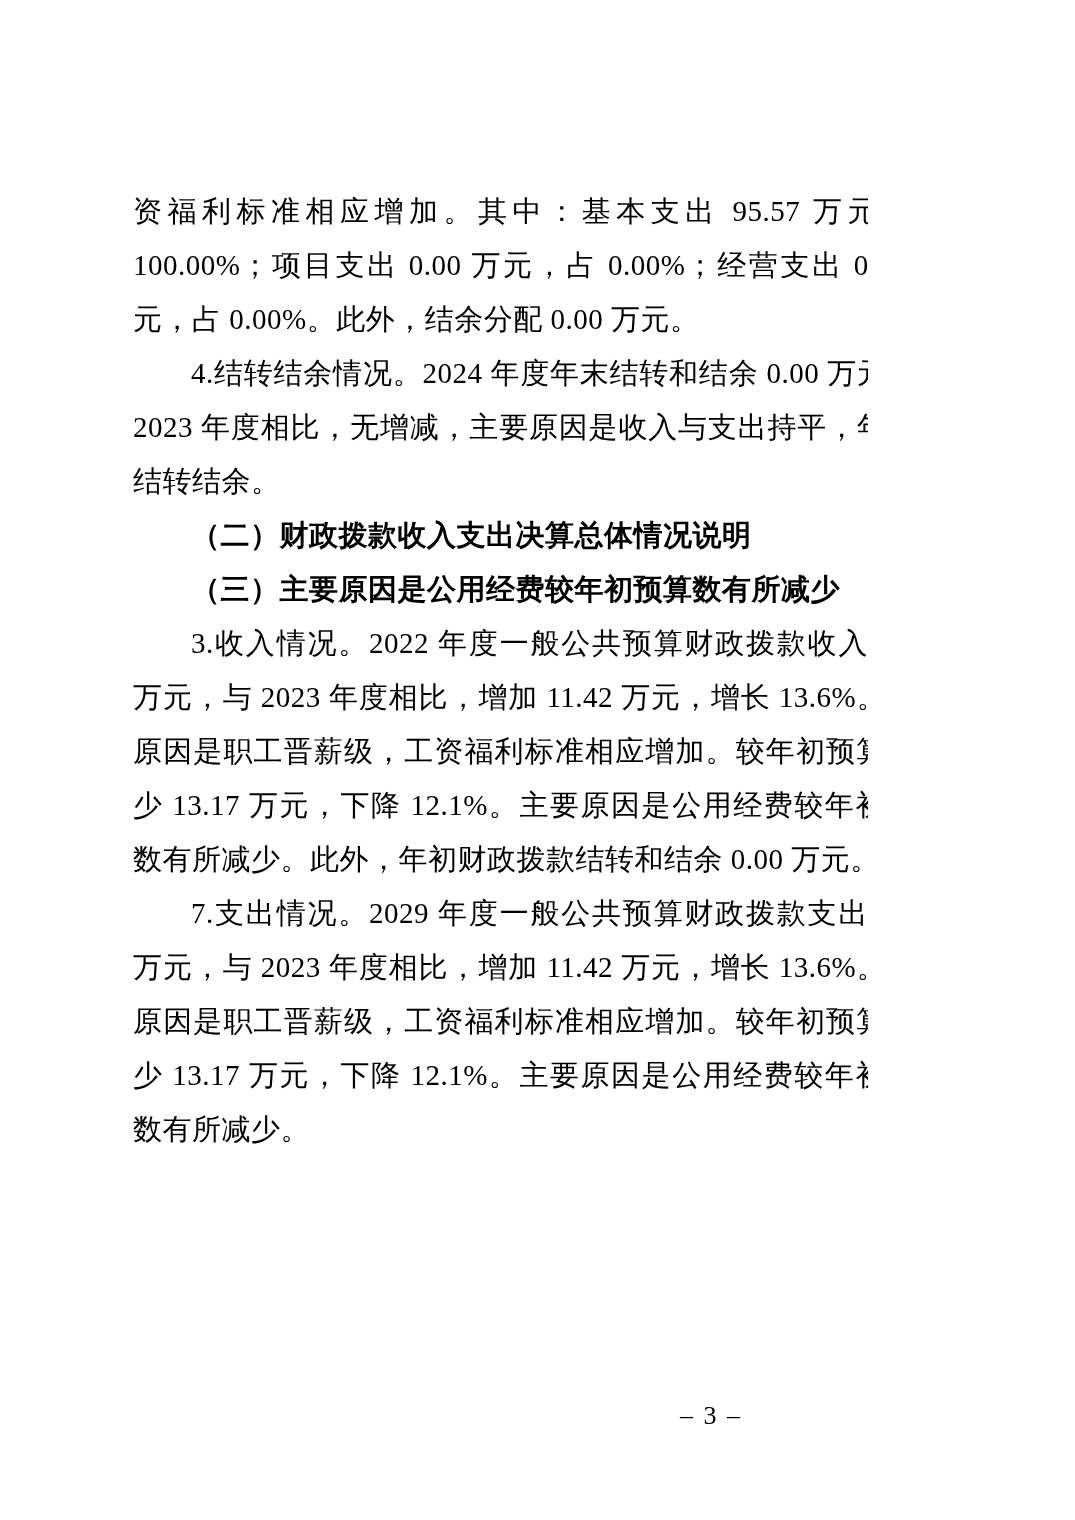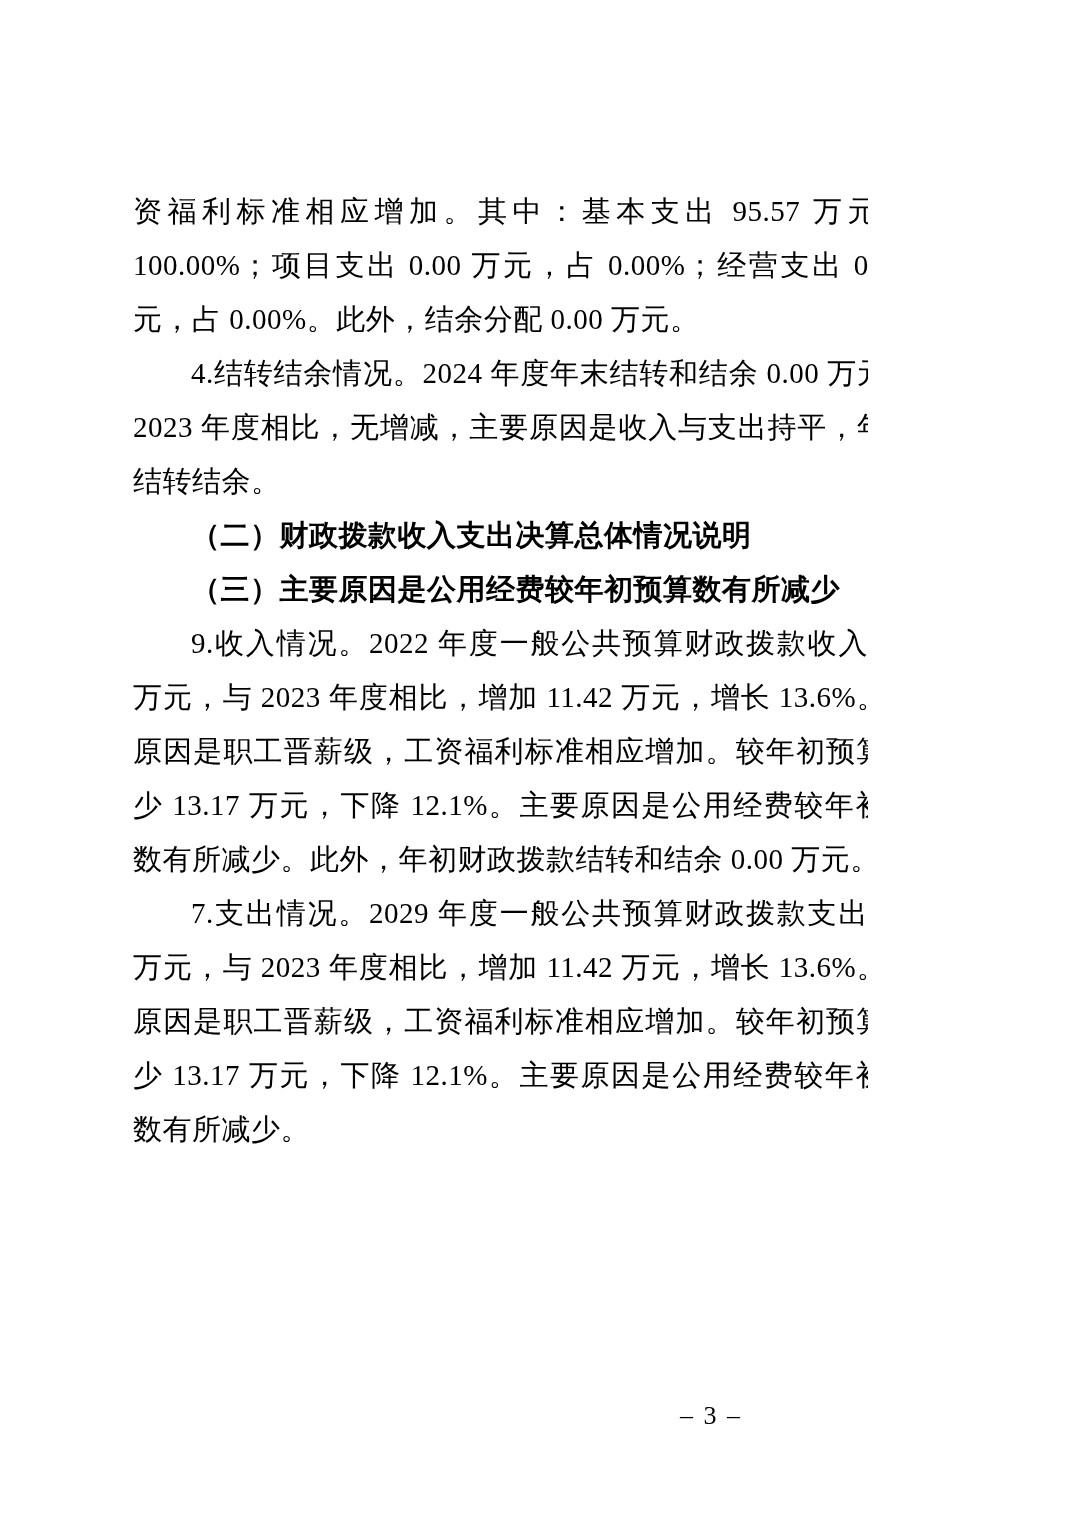--- a/index.html
+++ b/index.html
@@ -59,20 +59,20 @@
 
     <p class="para flush"><span>资福利标准相应增加。其中：基本支出 95.57 万元，占 100.00%；项目支出 0.00 万元，占 0.00%；经营支出 0.00 万元，占 0.00%。此外，结余分配 0.00 万元。</span></p>
 
     <p class="para"><span class="lead">4.结转结余情况。</span><span>2024 年度年末结转和结余 0.00 万元，与 2023 年度相比，无增减，主要原因是收入与支出持平，年末无结转结余。</span></p>
 
     <p class="para heading"><span>（二）财政拨款收入支出决算总体情况说明</span></p>
 
 
     <p class="para heading"><span>（三）主要原因是公用经费较年初预算数有所减少</span></p>
 
-    <p class="para"><span class="lead">9.收入情况。</span><span>2022 年度一般公共预算财政拨款收入 95.57 万元，与 2023 年度相比，增加 11.42 万元，增长 13.6%。主要原因是职工晋薪级，工资福利标准相应增加。较年初预算数减少 13.17 万元，下降 12.1%。主要原因是公用经费较年初预算数有所减少。此外，年初财政拨款结转和结余 0.00 万元。</span></p>
+    <p class="para"><span class="lead">3.收入情况。</span><span>2022 年度一般公共预算财政拨款收入 95.57 万元，与 2023 年度相比，增加 11.42 万元，增长 13.6%。主要原因是职工晋薪级，工资福利标准相应增加。较年初预算数减少 13.17 万元，下降 12.1%。主要原因是公用经费较年初预算数有所减少。此外，年初财政拨款结转和结余 0.00 万元。</span></p>
 
     <p class="para"><span class="lead">7.支出情况。</span><span>2029 年度一般公共预算财政拨款支出 95.57 万元，与 2023 年度相比，增加 11.42 万元，增长 13.6%。主要原因是职工晋薪级，工资福利标准相应增加。较年初预算数减少 13.17 万元，下降 12.1%。主要原因是公用经费较年初预算数有所减少。</span></p>
 
   </div>
 
   <div class="footer"><span>– 3 –</span></div>
 </div>
 
 </body></html>

